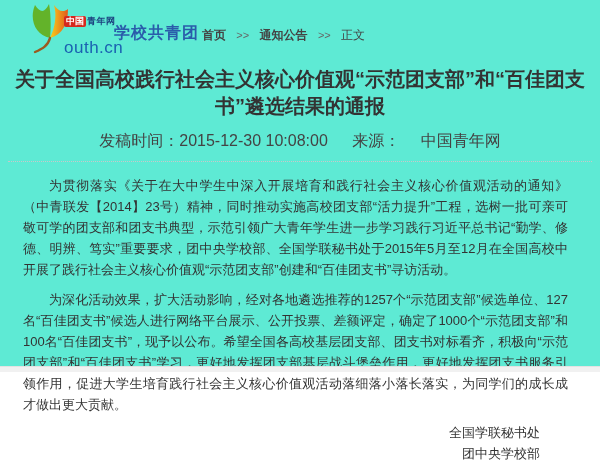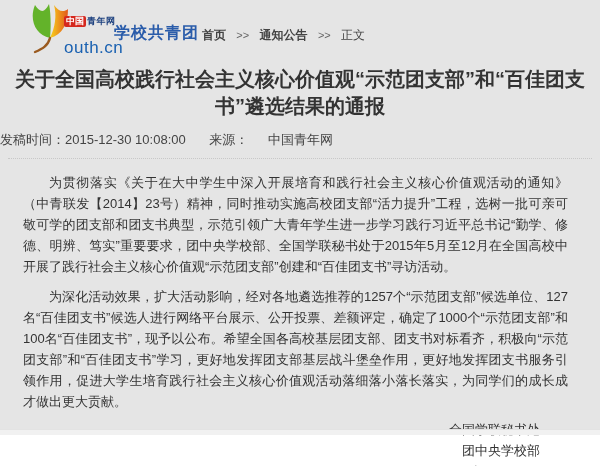--- a/index.html
+++ b/index.html
@@ -3,21 +3,21 @@
 <meta charset="utf-8">
 <style>
   * { margin: 0; padding: 0; box-sizing: border-box; }
   html, body { background: #ffffff; }
   body {
     width: 600px; height: 466px;
     position: relative; overflow: hidden;
     font-family: "Liberation Sans", "DejaVu Sans", sans-serif;
     color: #333;
   }
-  .page { width: 600px; height: 435px; position: relative; background: #e5e5e5; }
+  .page { width: 600px; height: 372px; position: relative; background: #5eead4; }
 
   
   .site-header { position: relative; height: 58px; }
   .logo { position: absolute; left: 30px; top: 2px; width: 130px; height: 54px; cursor: pointer; text-decoration: none; }
   .leaf { position: absolute; left: 0; top: 0; }
   .logo-text { position: absolute; left: 34px; top: 13px; }
   .badge-row { display: flex; align-items: center; height: 12px; }
   .badge-cn {
     background: #d5281e; color: #fff; font-size: 9px; font-weight: bold;
     line-height: 11px; padding: 0 2px; border-radius: 2px;
@@ -33,21 +33,21 @@
   .breadcrumb a { color: #444; text-decoration: none; cursor: pointer; font-weight: bold; }
   .breadcrumb .sep { color: #666; margin: 0 7px; font-size: 11px; }
 
   
   .article-title {
     margin: 8px 12px 0;
     text-align: center;
     font-size: 20px; font-weight: bold; color: #333;
     line-height: 27px;
   }
-  .meta { font-size: 13px; color: #444; margin-top: 11px; }
+  .meta { text-align: center; font-size: 16px; color: #444; margin-top: 11px; }
   .meta .gap-lg { margin-left: 20px; }
   .meta .gap-md { margin-left: 16px; }
   .divider { border-bottom: 1px dotted #c8c8c8; margin: 9px 8px 0; height: 0; }
 
   .content {
     margin: 13px 32px 0 23px;
     font-size: 13px; line-height: 21px; color: #333;
     text-align: justify;
   }
   .content p { text-indent: 2em; }

